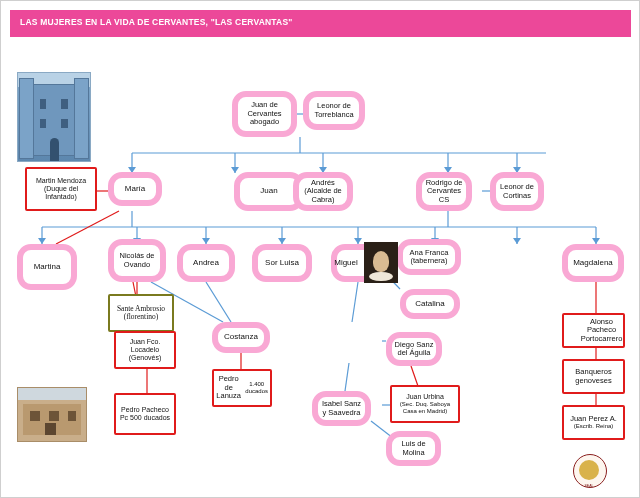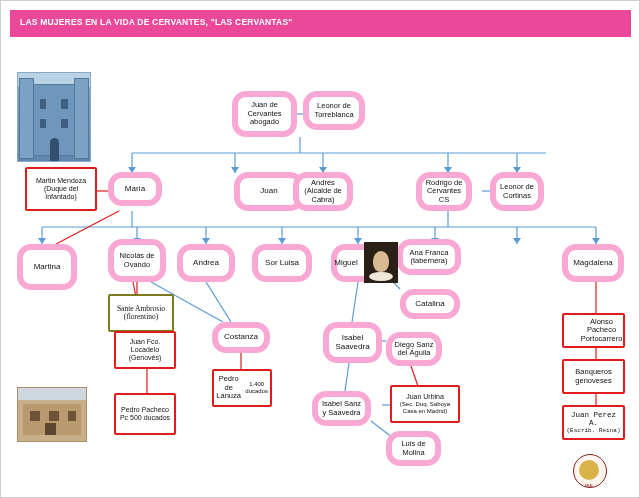--- a/index.html
+++ b/index.html
@@ -253,23 +253,20 @@
 
   <div class="node olive f75" style="left:107px;top:293px;width:66px;height:38px;">
     <span>Sante Ambrosio (florentino)</span>
   </div>
   <div class="node blue f8" style="left:399px;top:288px;width:60px;height:30px;">
     <span>Catalina</span>
   </div>
   <div class="node blue f8" style="left:211px;top:321px;width:58px;height:31px;">
     <span>Costanza</span>
   </div>
-  <div class="node blue f8" style="left:322px;top:321px;width:59px;height:41px;">
-    <span>Isabel Saavedra</span>
-  </div>
   <div class="node blue f75" style="left:385px;top:331px;width:56px;height:34px;">
     <span>Diego Sanz del Águila</span>
   </div>
   <div class="node red f7" style="left:113px;top:330px;width:62px;height:38px;">
     <span>Juan Fco. Locadelo (Genovés)</span>
   </div>
   <div class="node red f7" style="left:113px;top:392px;width:62px;height:42px;">
     <span>Pedro Pacheco Pc 500 ducados</span>
   </div>
   <div class="node red f75" style="left:211px;top:368px;width:60px;height:38px;flex-direction:row;align-items:center;">
@@ -286,18 +283,18 @@
   <div class="node blue f75" style="left:385px;top:430px;width:55px;height:35px;">
     <span>Luis de Molina</span>
   </div>
 
   <div class="node red f75" style="left:561px;top:312px;width:63px;height:35px;padding-left:16px;">
     <span>Alonso Pacheco Portocarrero</span>
   </div>
   <div class="node red f75" style="left:561px;top:358px;width:63px;height:35px;">
     <span>Banqueros genoveses</span>
   </div>
-  <div class="node red f75" style="left:561px;top:404px;width:63px;height:35px;flex-direction:column;font-family:Liberation Mono, monospace;">
+  <div class="node red f75" style="left:561px;top:404px;width:63px;height:35px;flex-direction:column;">
     <span>Juan Perez A.</span>
     <span class="sub">(Escrib. Reina)</span>
   </div>
 
 </div>
 
 </body></html>

